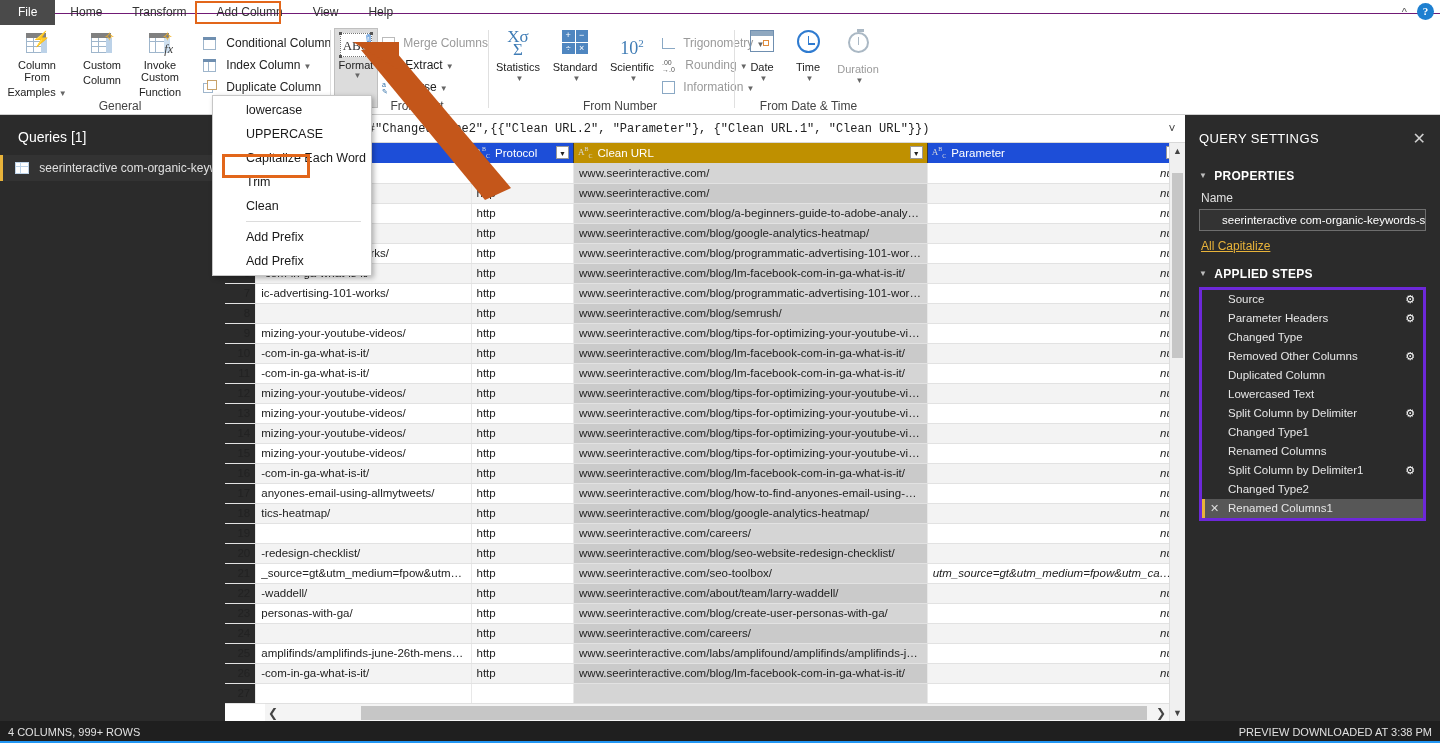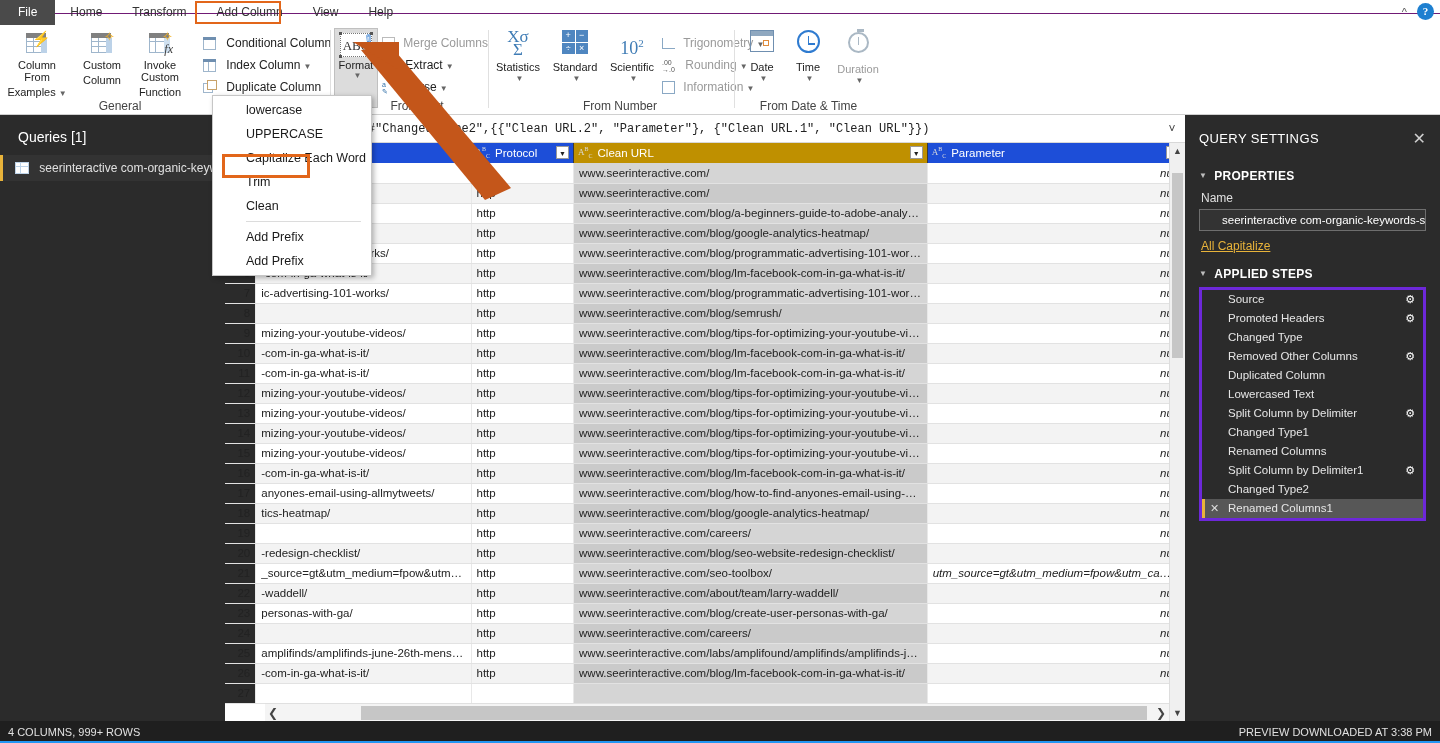--- a/index.html
+++ b/index.html
@@ -712,21 +712,21 @@
     <div class="sect">
       <h4><span class="tri">▼</span><span>PROPERTIES</span></h4>
       <div class="nm-lbl">Name</div>
       <div class="nm-box">seerinteractive com-organic-keywords-su</div>
       <span class="allprops">All Capitalize</span>
     </div>
     <div class="sect" style="margin-top:14px;">
       <h4><span class="tri">▼</span><span>APPLIED STEPS</span></h4>
       <div class="steps" id="steps-list">
           <div class="step"><span>Source</span><span class="gear">⚙</span></div>
-          <div class="step"><span>Promoted Headers</span><span class="gear">⚙</span></div>
+          <div class="step"><span>Parameter Headers</span><span class="gear">⚙</span></div>
           <div class="step"><span>Changed Type</span></div>
           <div class="step"><span>Removed Other Columns</span><span class="gear">⚙</span></div>
           <div class="step"><span>Duplicated Column</span></div>
           <div class="step"><span>Lowercased Text</span></div>
           <div class="step"><span>Split Column by Delimiter</span><span class="gear">⚙</span></div>
           <div class="step"><span>Changed Type1</span></div>
           <div class="step"><span>Renamed Columns</span></div>
           <div class="step"><span>Split Column by Delimiter1</span><span class="gear">⚙</span></div>
           <div class="step"><span>Changed Type2</span></div>
           <div class="step on"><span class="xm">✕</span><span>Renamed Columns1</span></div>

